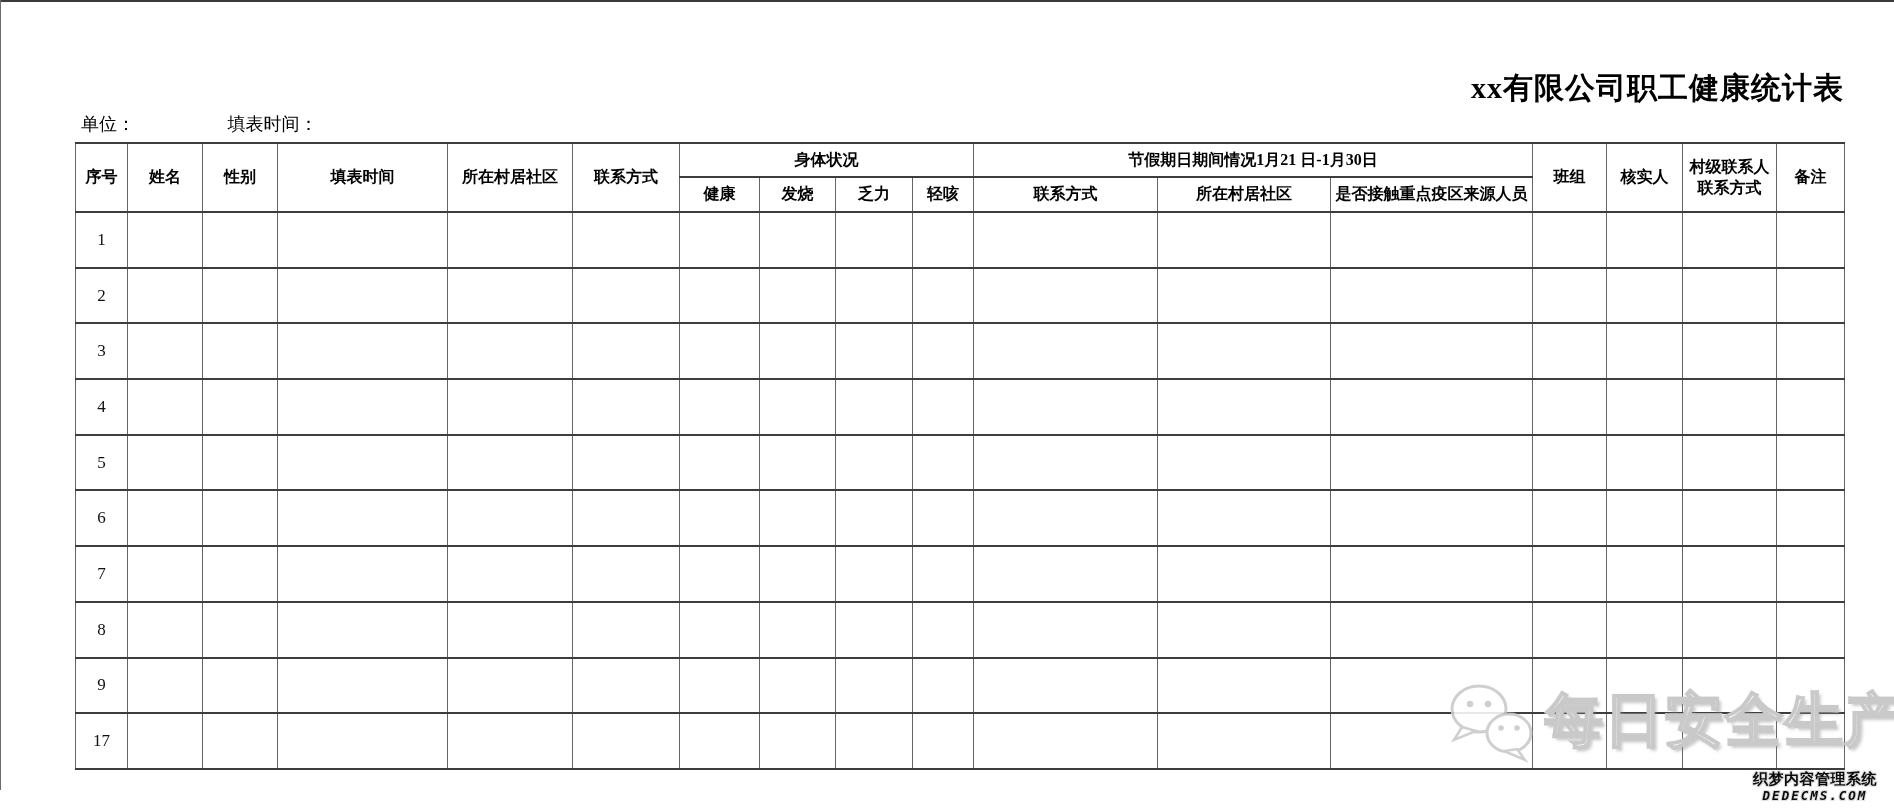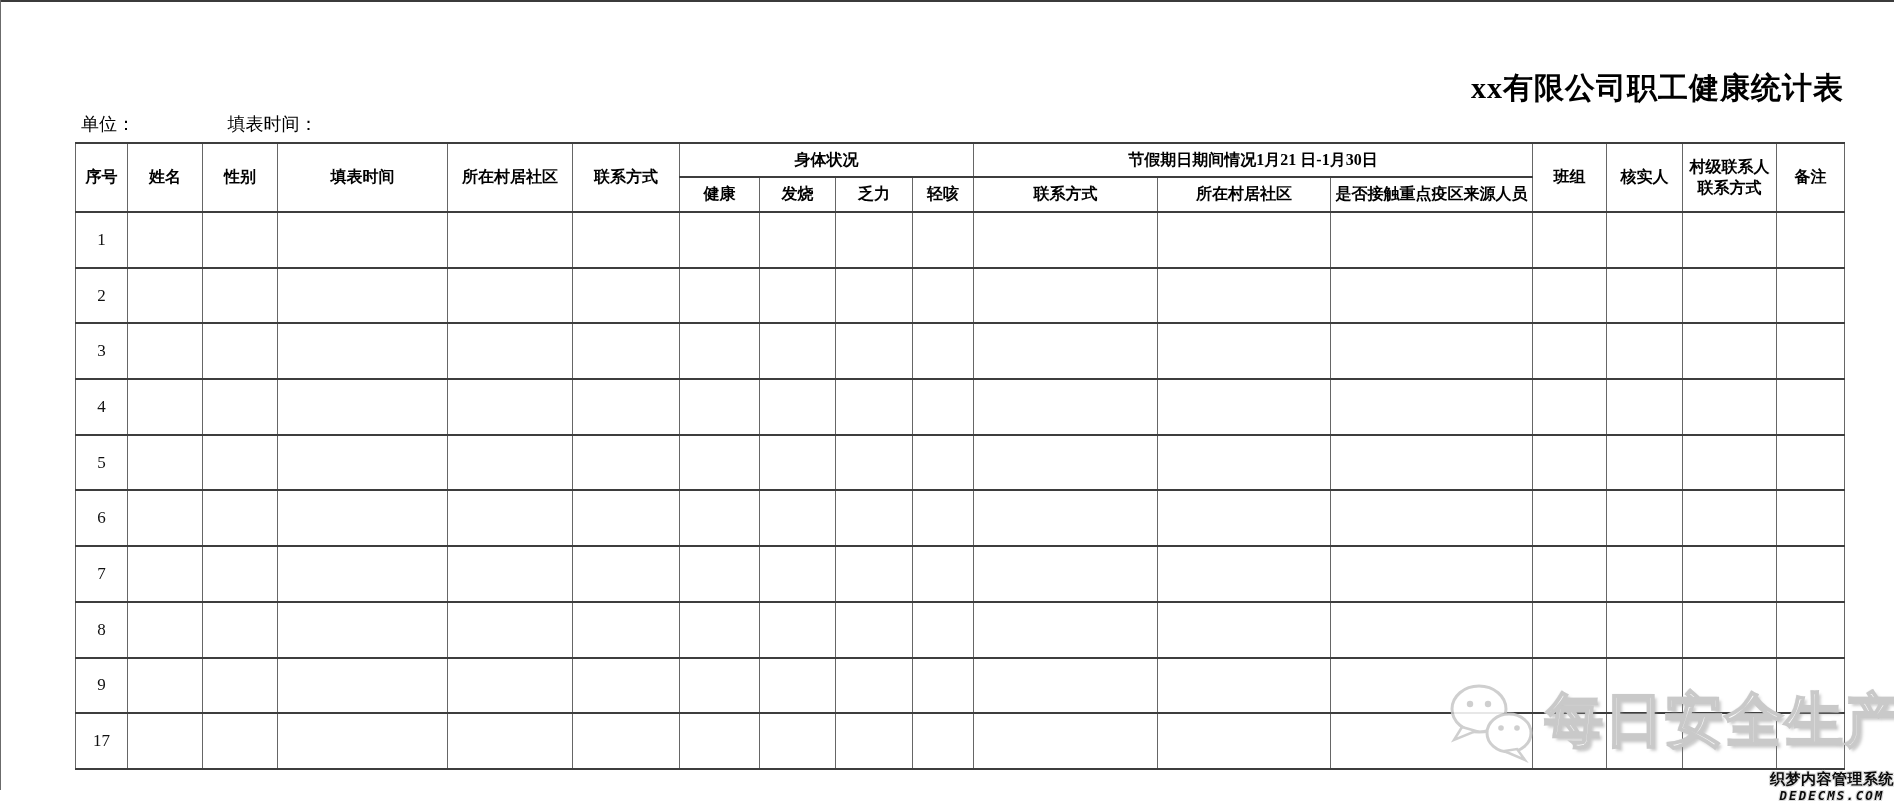--- a/index.html
+++ b/index.html
@@ -42,21 +42,21 @@
   }
   .wm-text {
     font-size:58px; font-weight:bold; white-space:nowrap; letter-spacing:2px;
     color:rgba(255,255,255,0.92);
     -webkit-text-stroke:2px #c9c9c9;
     text-shadow:3px 3px 3px rgba(140,140,140,0.45), -1px -1px 1px rgba(170,170,170,0.35);
   }
   .wm-icon { opacity:0.88; margin-right:4px; }
 
   .cms-credit {
-    position:absolute; top:771px; right:0; z-index:7;
+    position:absolute; top:771px; right:17px; z-index:7;
     text-align:center; font-weight:bold; color:#0a0a0a; line-height:1.18;
   }
   .cms-credit .l1 {
     font-size:15px; letter-spacing:0.5px;
     text-shadow:-1px -1px 0 #dedede,1px -1px 0 #dedede,-1px 1px 0 #dedede,1px 1px 0 #dedede;
   }
   .cms-credit .l2 {
     font-family:"DejaVu Sans Mono","Liberation Mono",monospace;
     font-size:12.5px; letter-spacing:2px;
     text-shadow:-1px -1px 0 #dedede,1px -1px 0 #dedede,-1px 1px 0 #dedede,1px 1px 0 #dedede;

